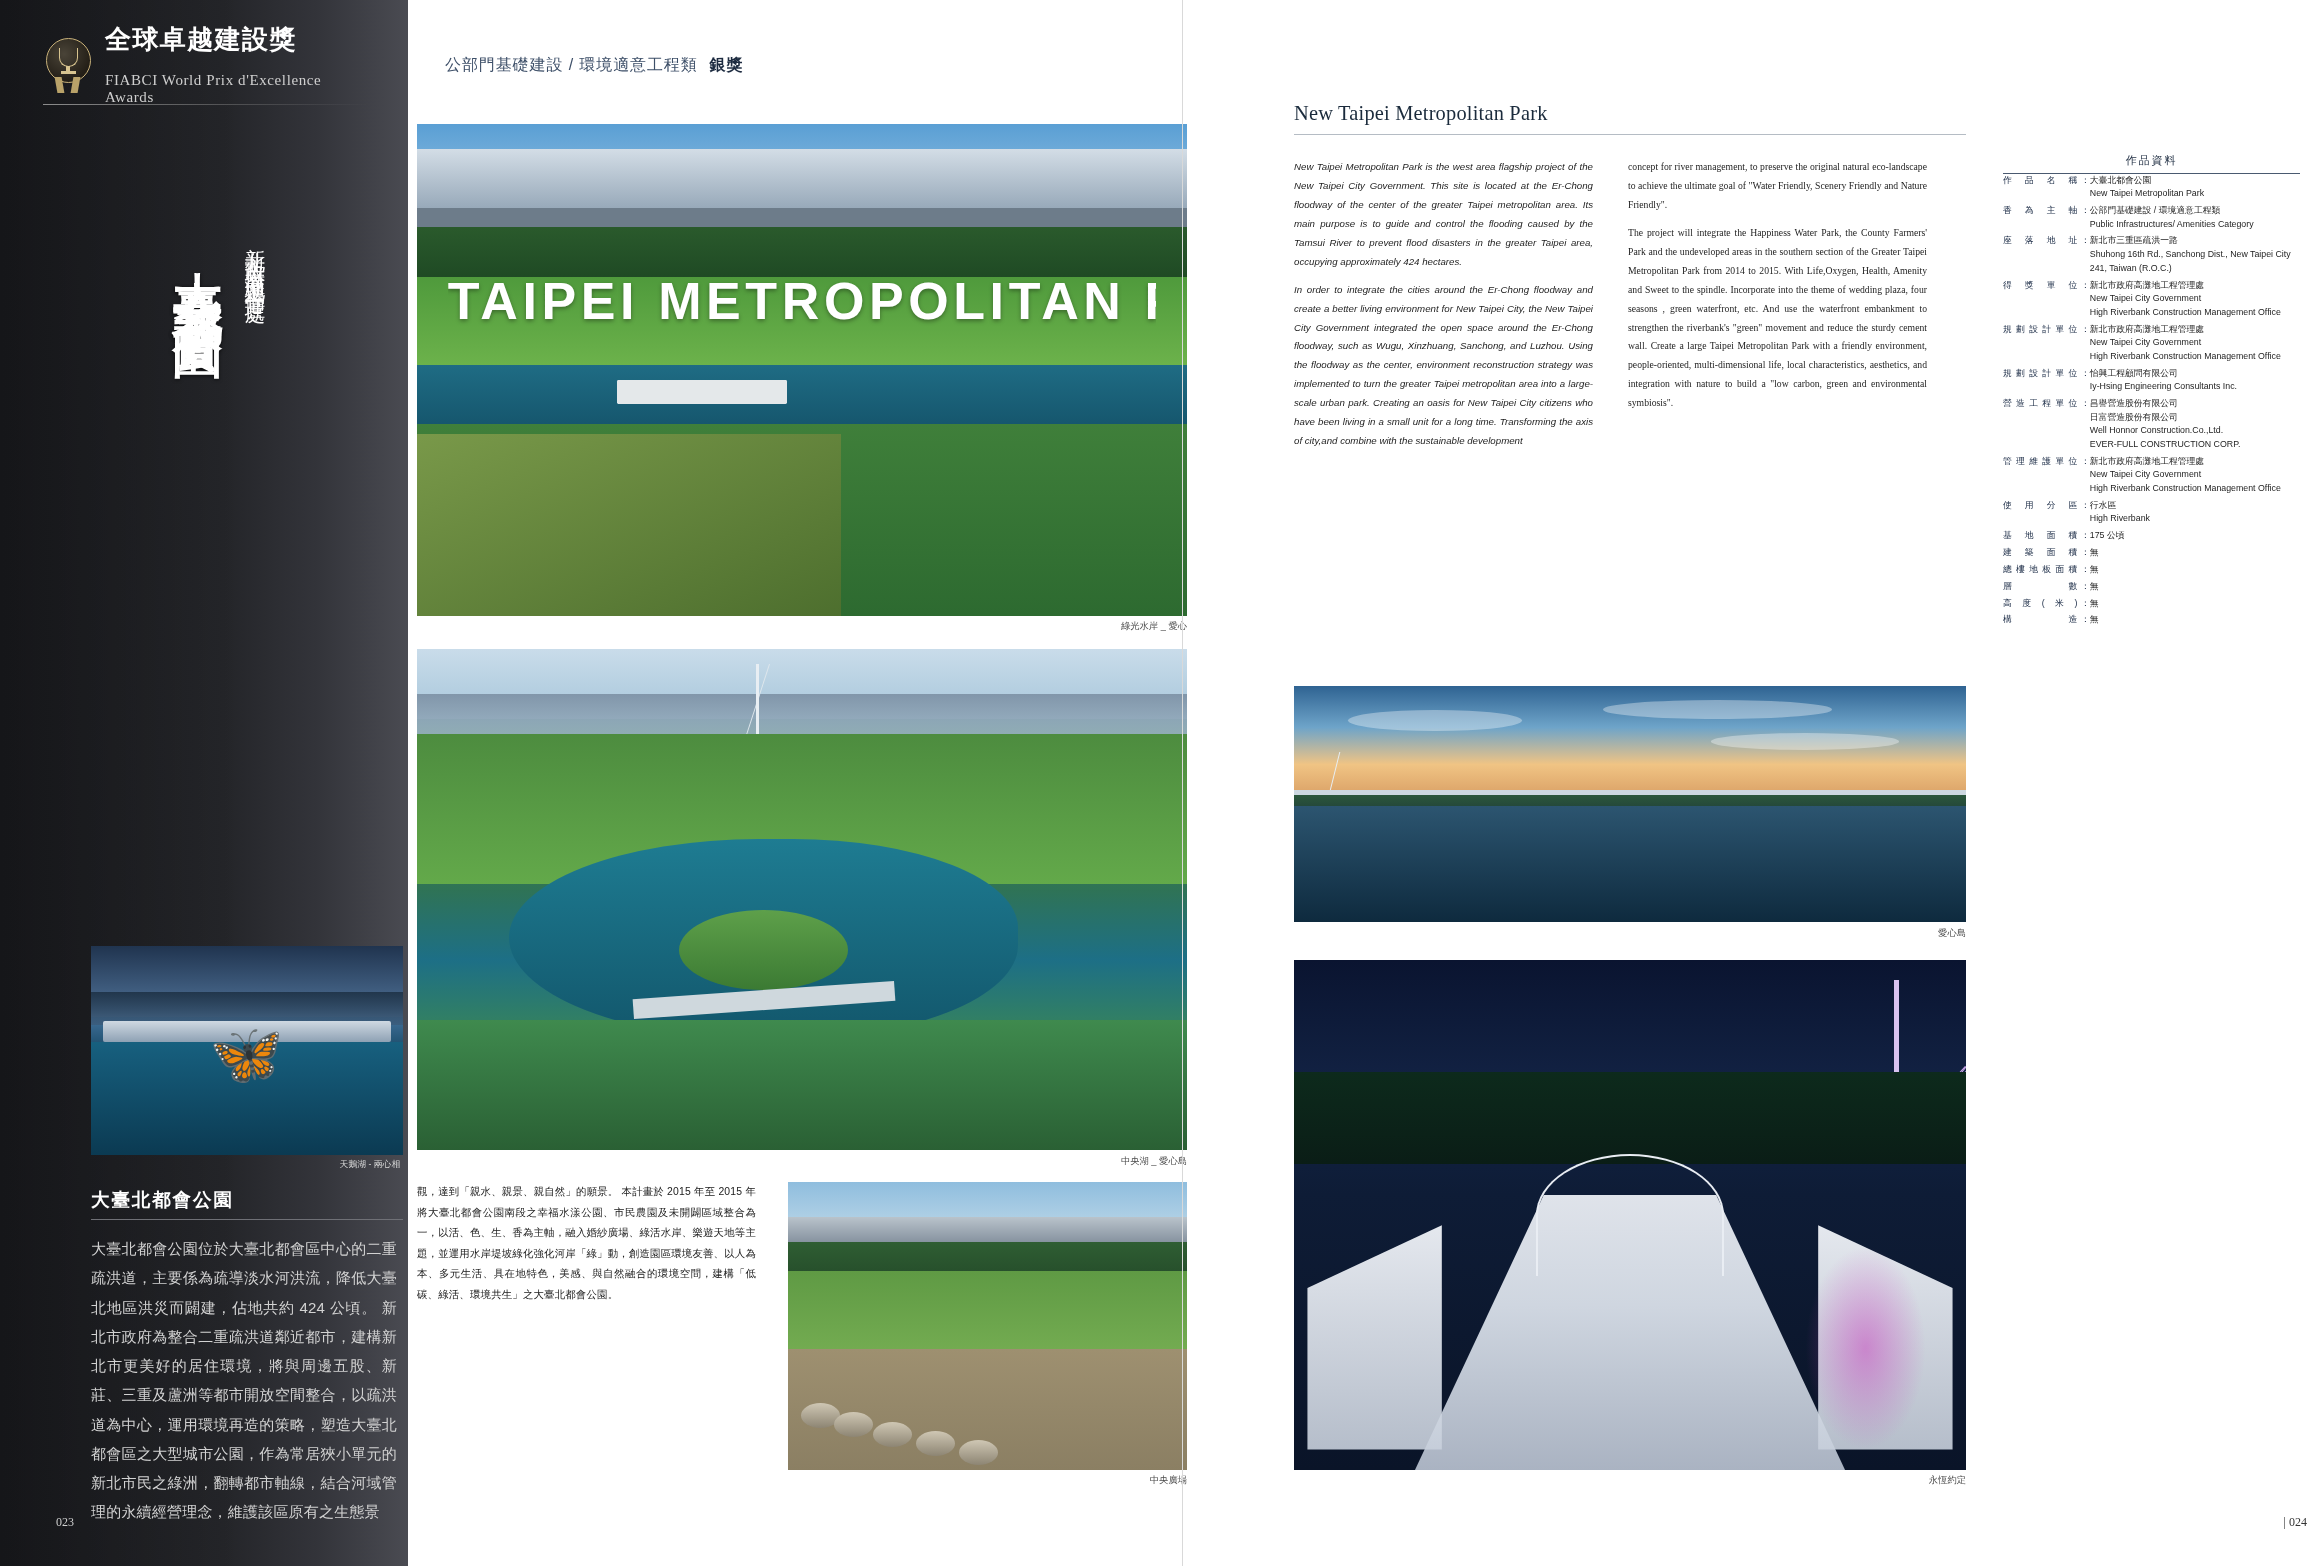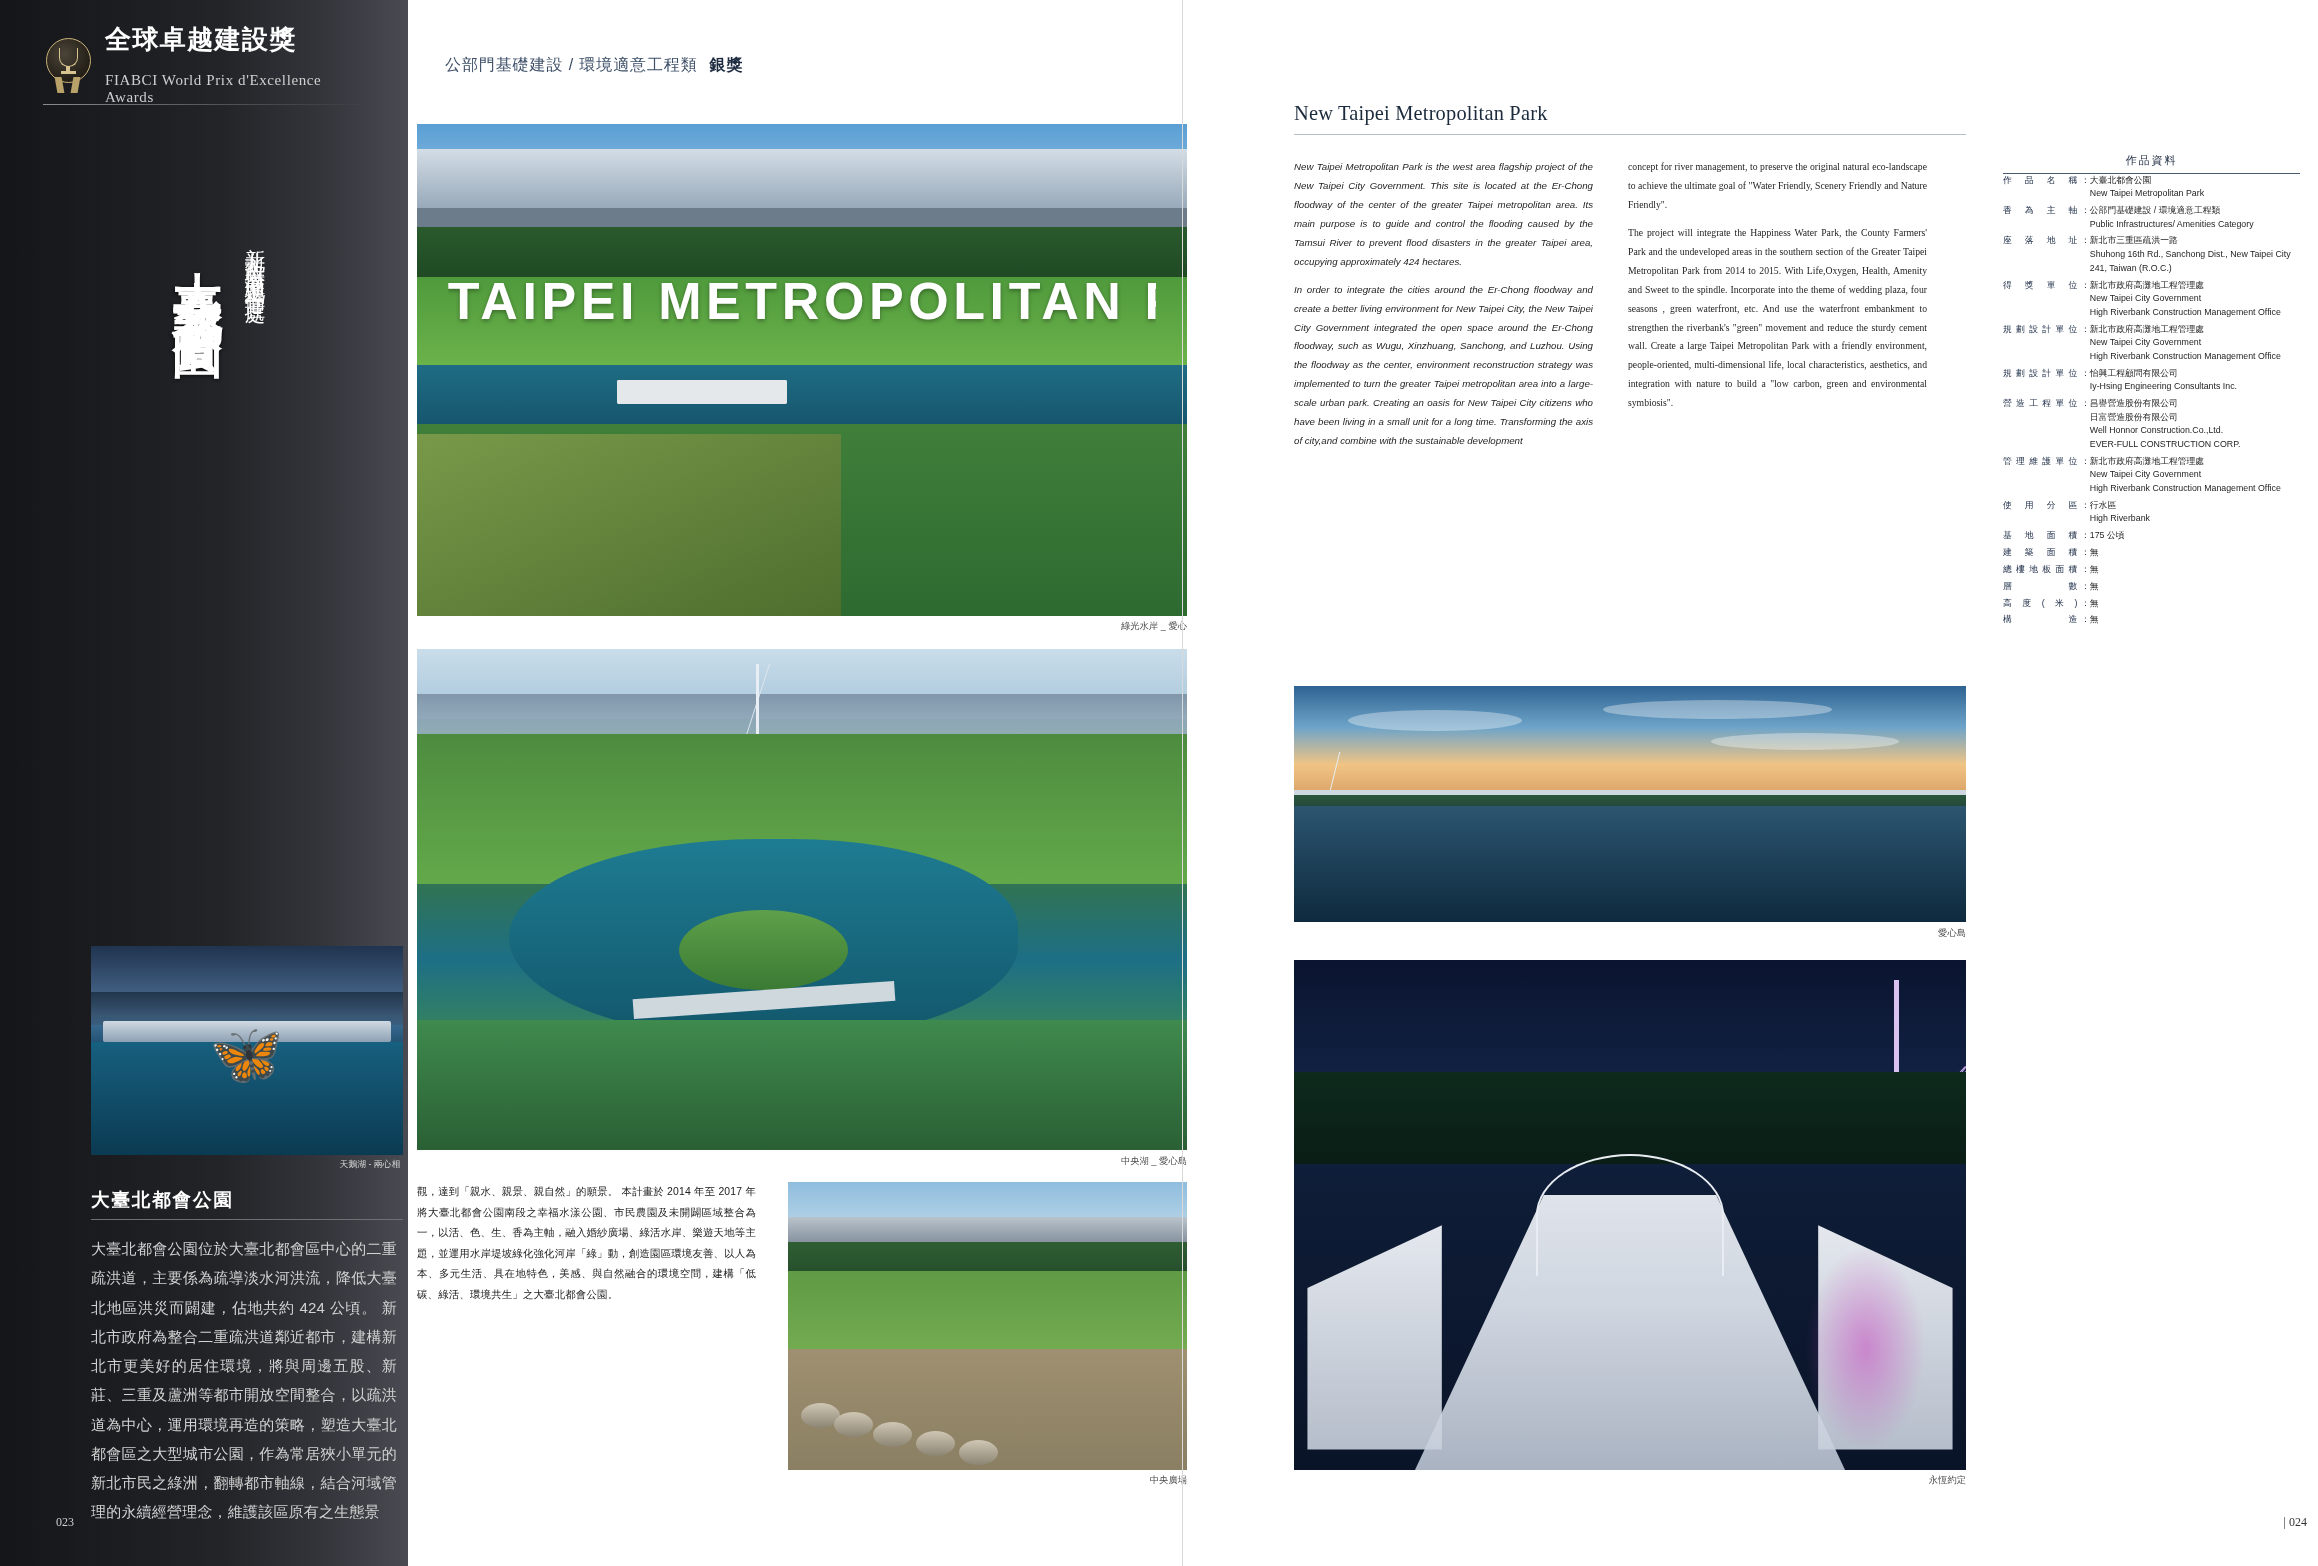--- a/index.html
+++ b/index.html
@@ -409,21 +409,21 @@
       <div class="stone" style="left:2%; top:52%;"></div>
       <div class="stone" style="left:16%; top:60%;"></div>
       <div class="stone" style="left:32%; top:68%;"></div>
       <div class="stone" style="left:50%; top:76%;"></div>
       <div class="stone" style="left:68%; top:84%;"></div>
     </div>
   </div>
   <div class="cap" id="cap3">中央廣場</div>
 
   <div class="mid-body">觀，達到「親水、親景、親自然」的願景。
-本計畫於 2014 年至 2017 年將大臺北都會公園南段之幸福水漾公園、市民農園及未開闢區域整合為一，以活、色、生、香為主軸，融入婚紗廣場、綠活水岸、樂遊天地等主題，並運用水岸堤坡綠化強化河岸「綠」動，創造園區環境友善、以人為本、多元生活、具在地特色，美感、與自然融合的環境空間，建構「低碳、綠活、環境共生」之大臺北都會公園。</div>
+本計畫於 2015 年至 2015 年將大臺北都會公園南段之幸福水漾公園、市民農園及未開闢區域整合為一，以活、色、生、香為主軸，融入婚紗廣場、綠活水岸、樂遊天地等主題，並運用水岸堤坡綠化強化河岸「綠」動，創造園區環境友善、以人為本、多元生活、具在地特色，美感、與自然融合的環境空間，建構「低碳、綠活、環境共生」之大臺北都會公園。</div>
 
   <div class="spine"></div>
 
   <div class="en-title">New Taipei Metropolitan Park</div>
   <div class="en-rule"></div>
 
   <div class="en-col" id="en-col1">
     <p>New Taipei Metropolitan Park is the west area flagship project of the New Taipei City Government. This site is located at the Er-Chong floodway of the center of the greater Taipei metropolitan area. Its main purpose is to guide and control the flooding caused by the Tamsui River to prevent flood disasters in the greater Taipei area, occupying approximately 424 hectares.</p>
     <p>In order to integrate the cities around the Er-Chong floodway and create a better living environment for New Taipei City, the New Taipei City Government integrated the open space around the Er-Chong floodway, such as Wugu, Xinzhuang, Sanchong, and Luzhou. Using the floodway as the center, environment reconstruction strategy was implemented to turn the greater Taipei metropolitan area into a large-scale urban park. Creating an oasis for New Taipei City citizens who have been living in a small unit for a long time. Transforming the axis of city,and combine with the sustainable development</p>
   </div>

